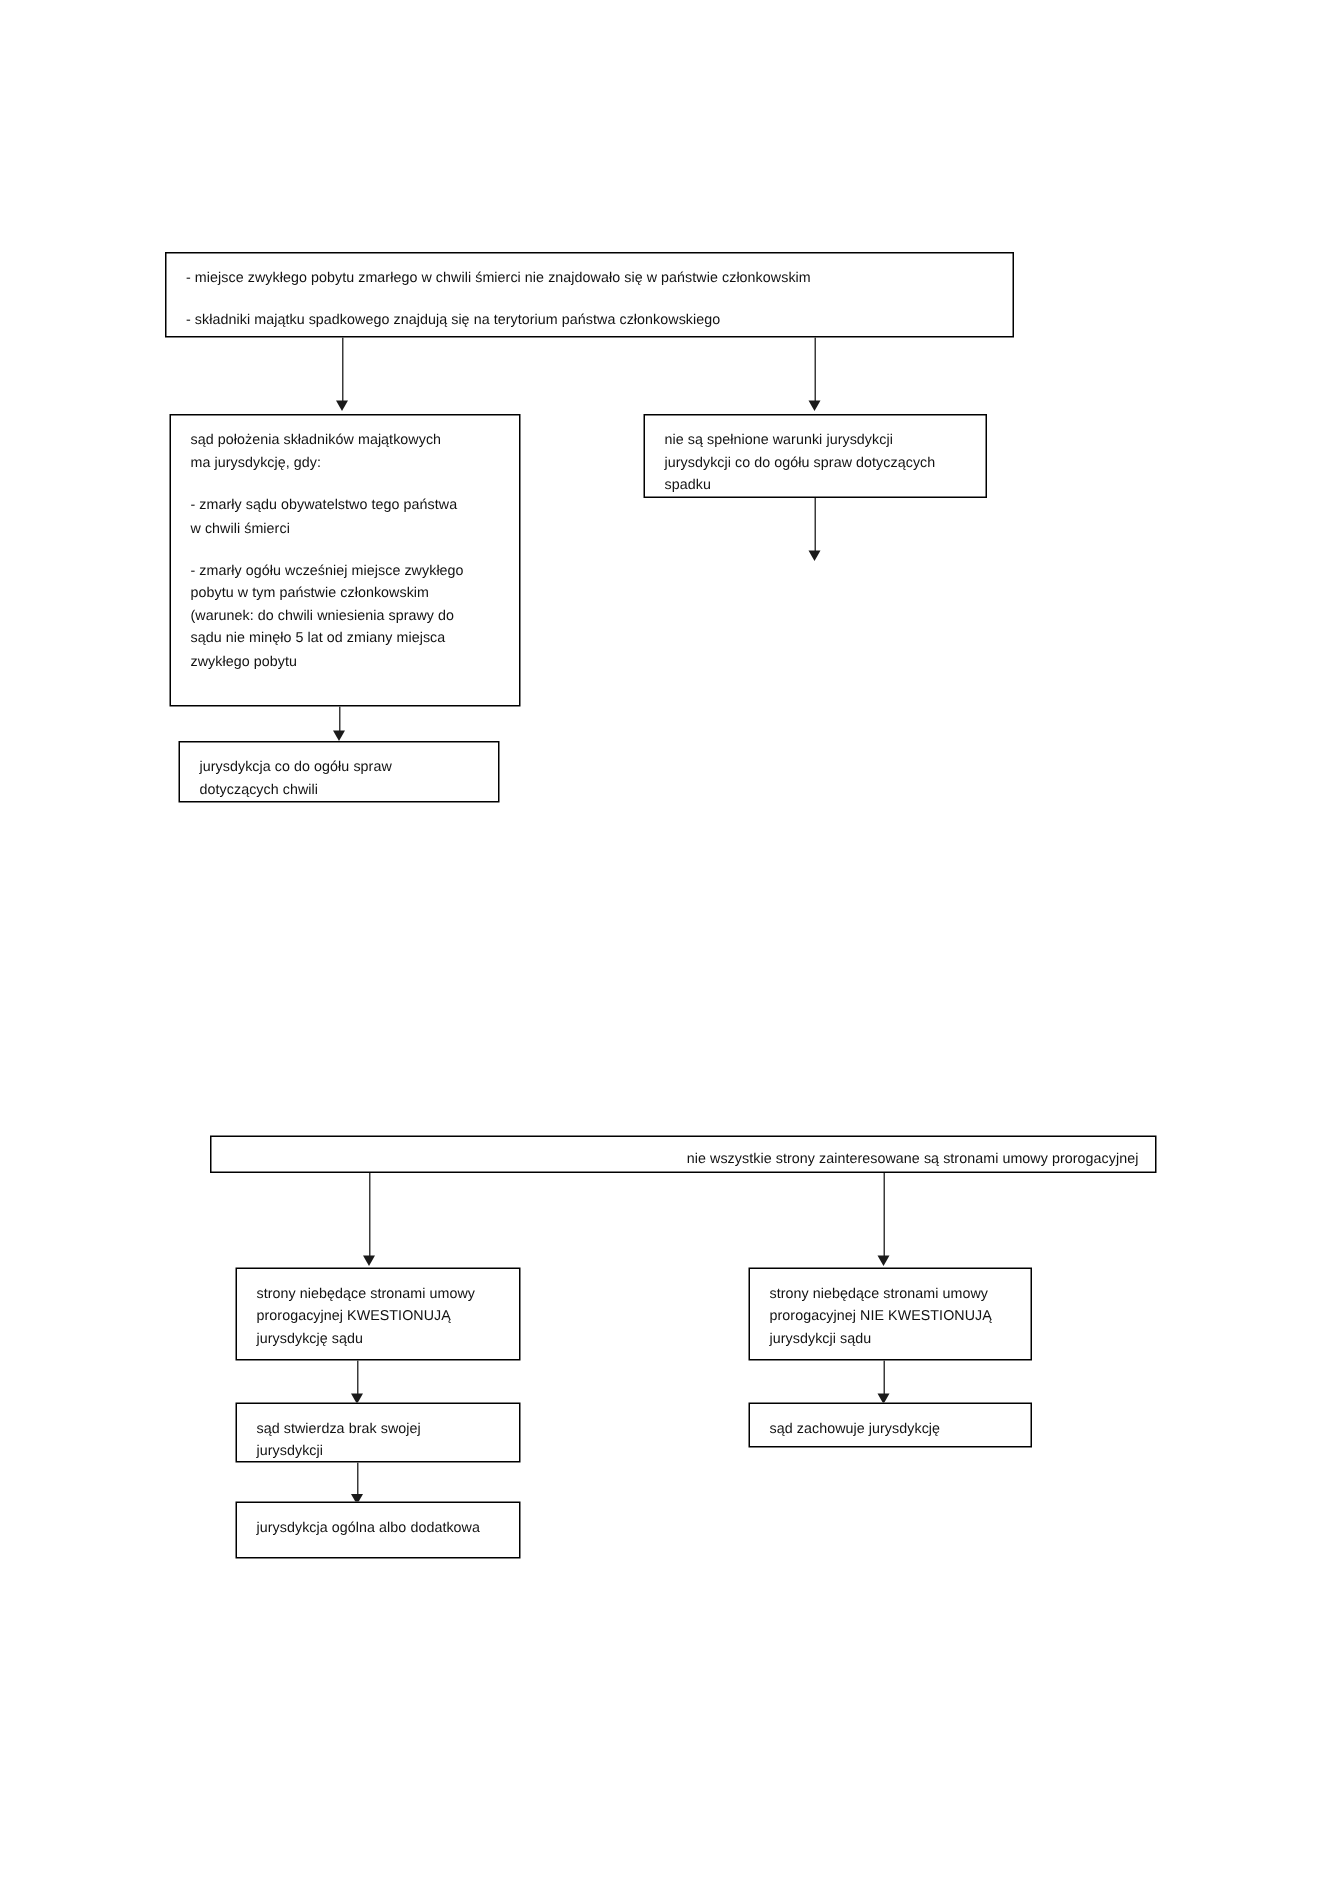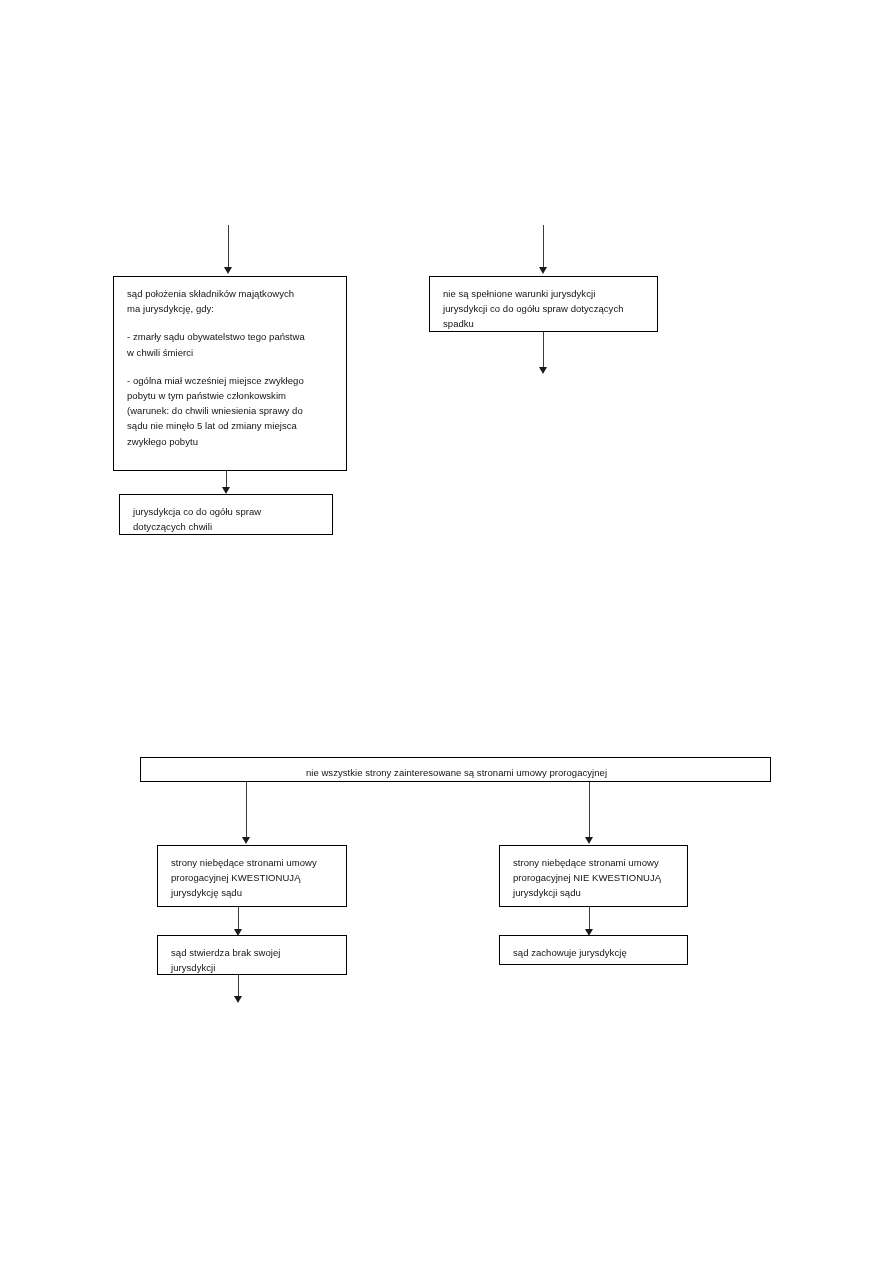--- a/index.html
+++ b/index.html
@@ -33,21 +33,21 @@
     color: #111111;
     letter-spacing: 0.05px;
   }
   .node p {
     margin: 0;
   }
   .node p.gap {
     margin-top: 13px;
   }
   .node.center {
-    text-align: center;
+    text-align: right;
     padding-top: 7px;
   }
   
   .conn {
     position: absolute;
   }
   .conn .vline {
     position: absolute;
     width: 1.4px;
     background: #3b3b3b;
@@ -61,37 +61,41 @@
     border-left: 4.5px solid transparent;
     border-right: 4.5px solid transparent;
     border-top: 7px solid #1a1a1a;
   }
 </style>
 </head>
 <body>
 
 <div id="canvas">
 
+  <div class="node" style="left:110px; top:168px; width:566px; height:57px;">
+    <p>- miejsce zwykłego pobytu zmarłego w chwili śmierci nie znajdowało się w państwie członkowskim</p>
+    <p class="gap">- składniki majątku spadkowego znajdują się na terytorium państwa członkowskiego</p>
+  </div>
 
   <div class="conn" style="left:228px; top:225px; width:10px; height:50px;">
     <div class="vline" style="height:43px;"></div>
     <div class="head" style="left:-4px; top:42px;"></div>
   </div>
 
   <div class="conn" style="left:543px; top:225px; width:10px; height:50px;">
     <div class="vline" style="height:43px;"></div>
     <div class="head" style="left:-4px; top:42px;"></div>
   </div>
 
   <div class="node" style="left:113px; top:276px; width:234px; height:195px;">
     <p>sąd położenia składników majątkowych</p>
     <p>ma jurysdykcję, gdy:</p>
     <p class="gap">- zmarły sądu obywatelstwo tego państwa</p>
     <p>w chwili śmierci</p>
-    <p class="gap">- ogólna miał wcześniej miejsce zwykłego</p>
+    <p class="gap">- zmarły ogółu wcześniej miejsce zwykłego</p>
     <p>pobytu w tym państwie członkowskim</p>
     <p>(warunek: do chwili wniesienia sprawy do</p>
     <p>sądu nie minęło 5 lat od zmiany miejsca</p>
     <p>zwykłego pobytu</p>
   </div>
 
   <div class="conn" style="left:226px; top:471px; width:10px; height:25px;">
     <div class="vline" style="height:17px;"></div>
     <div class="head" style="left:-4px; top:16px;"></div>
   </div>
@@ -141,20 +145,23 @@
   <div class="node" style="left:157px; top:935px; width:190px; height:40px;">
     <p>sąd stwierdza brak swojej</p>
     <p>jurysdykcji</p>
   </div>
 
   <div class="conn" style="left:238px; top:975px; width:10px; height:29px;">
     <div class="vline" style="height:22px;"></div>
     <div class="head" style="left:-4px; top:21px;"></div>
   </div>
 
+  <div class="node" style="left:157px; top:1001px; width:190px; height:38px;">
+    <p>jurysdykcja ogólna albo dodatkowa</p>
+  </div>
 
   <div class="node" style="left:499px; top:845px; width:189px; height:62px;">
     <p>strony niebędące stronami umowy</p>
     <p>prorogacyjnej NIE KWESTIONUJĄ</p>
     <p>jurysdykcji sądu</p>
   </div>
 
   <div class="conn" style="left:589px; top:907px; width:10px; height:30px;">
     <div class="vline" style="height:23px;"></div>
     <div class="head" style="left:-4px; top:22px;"></div>

